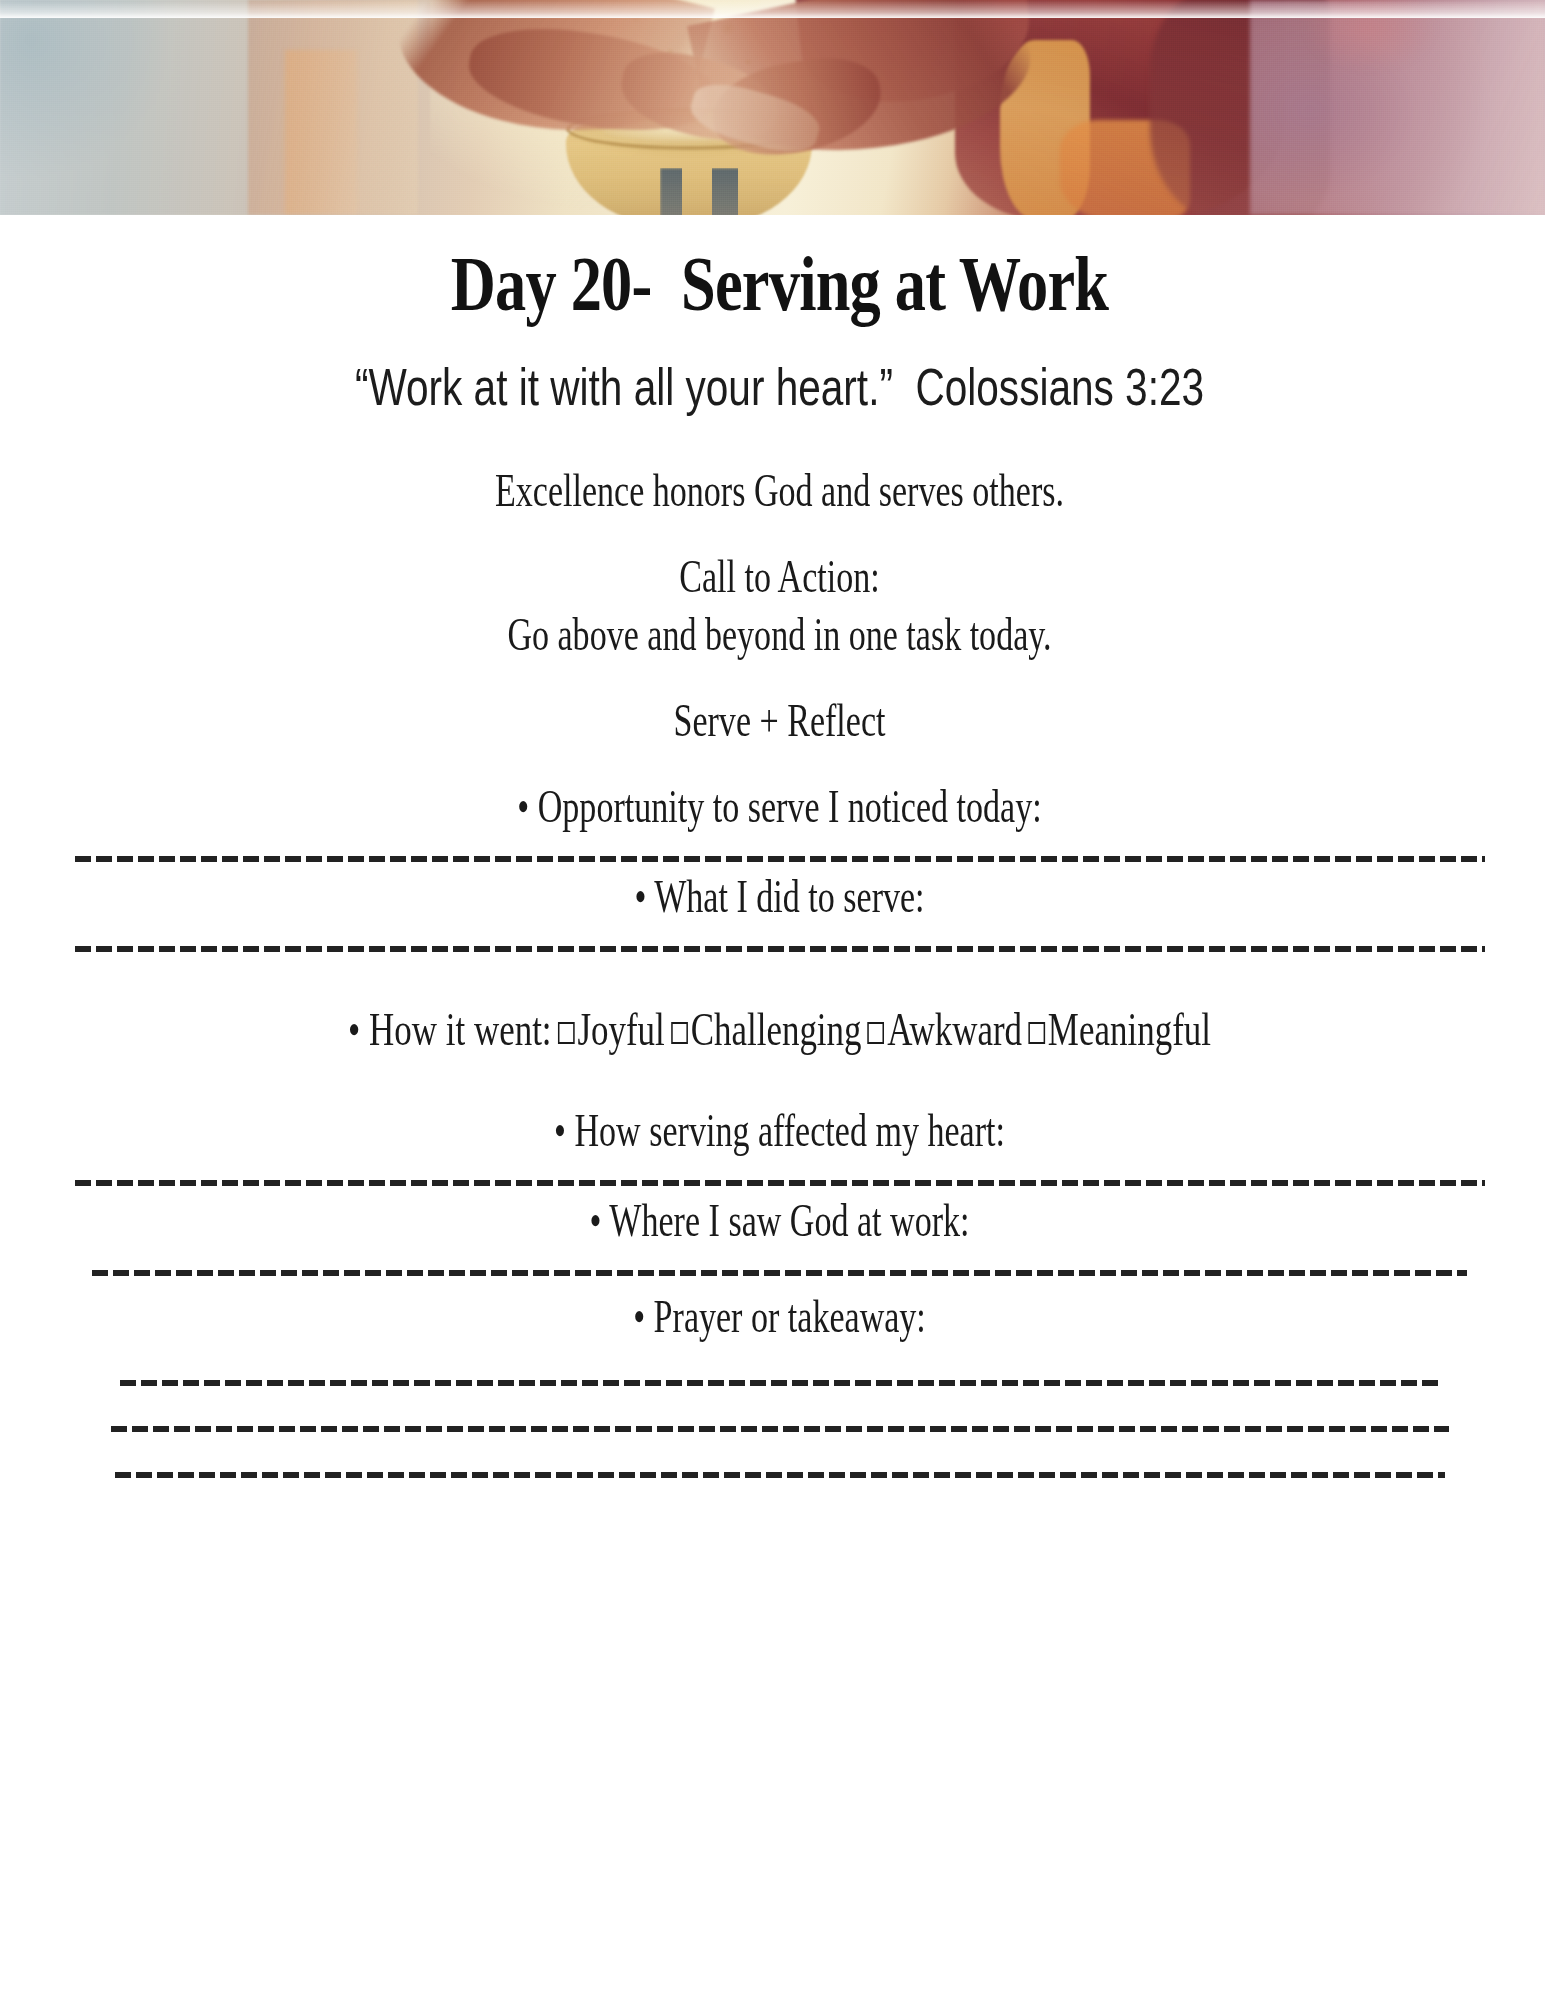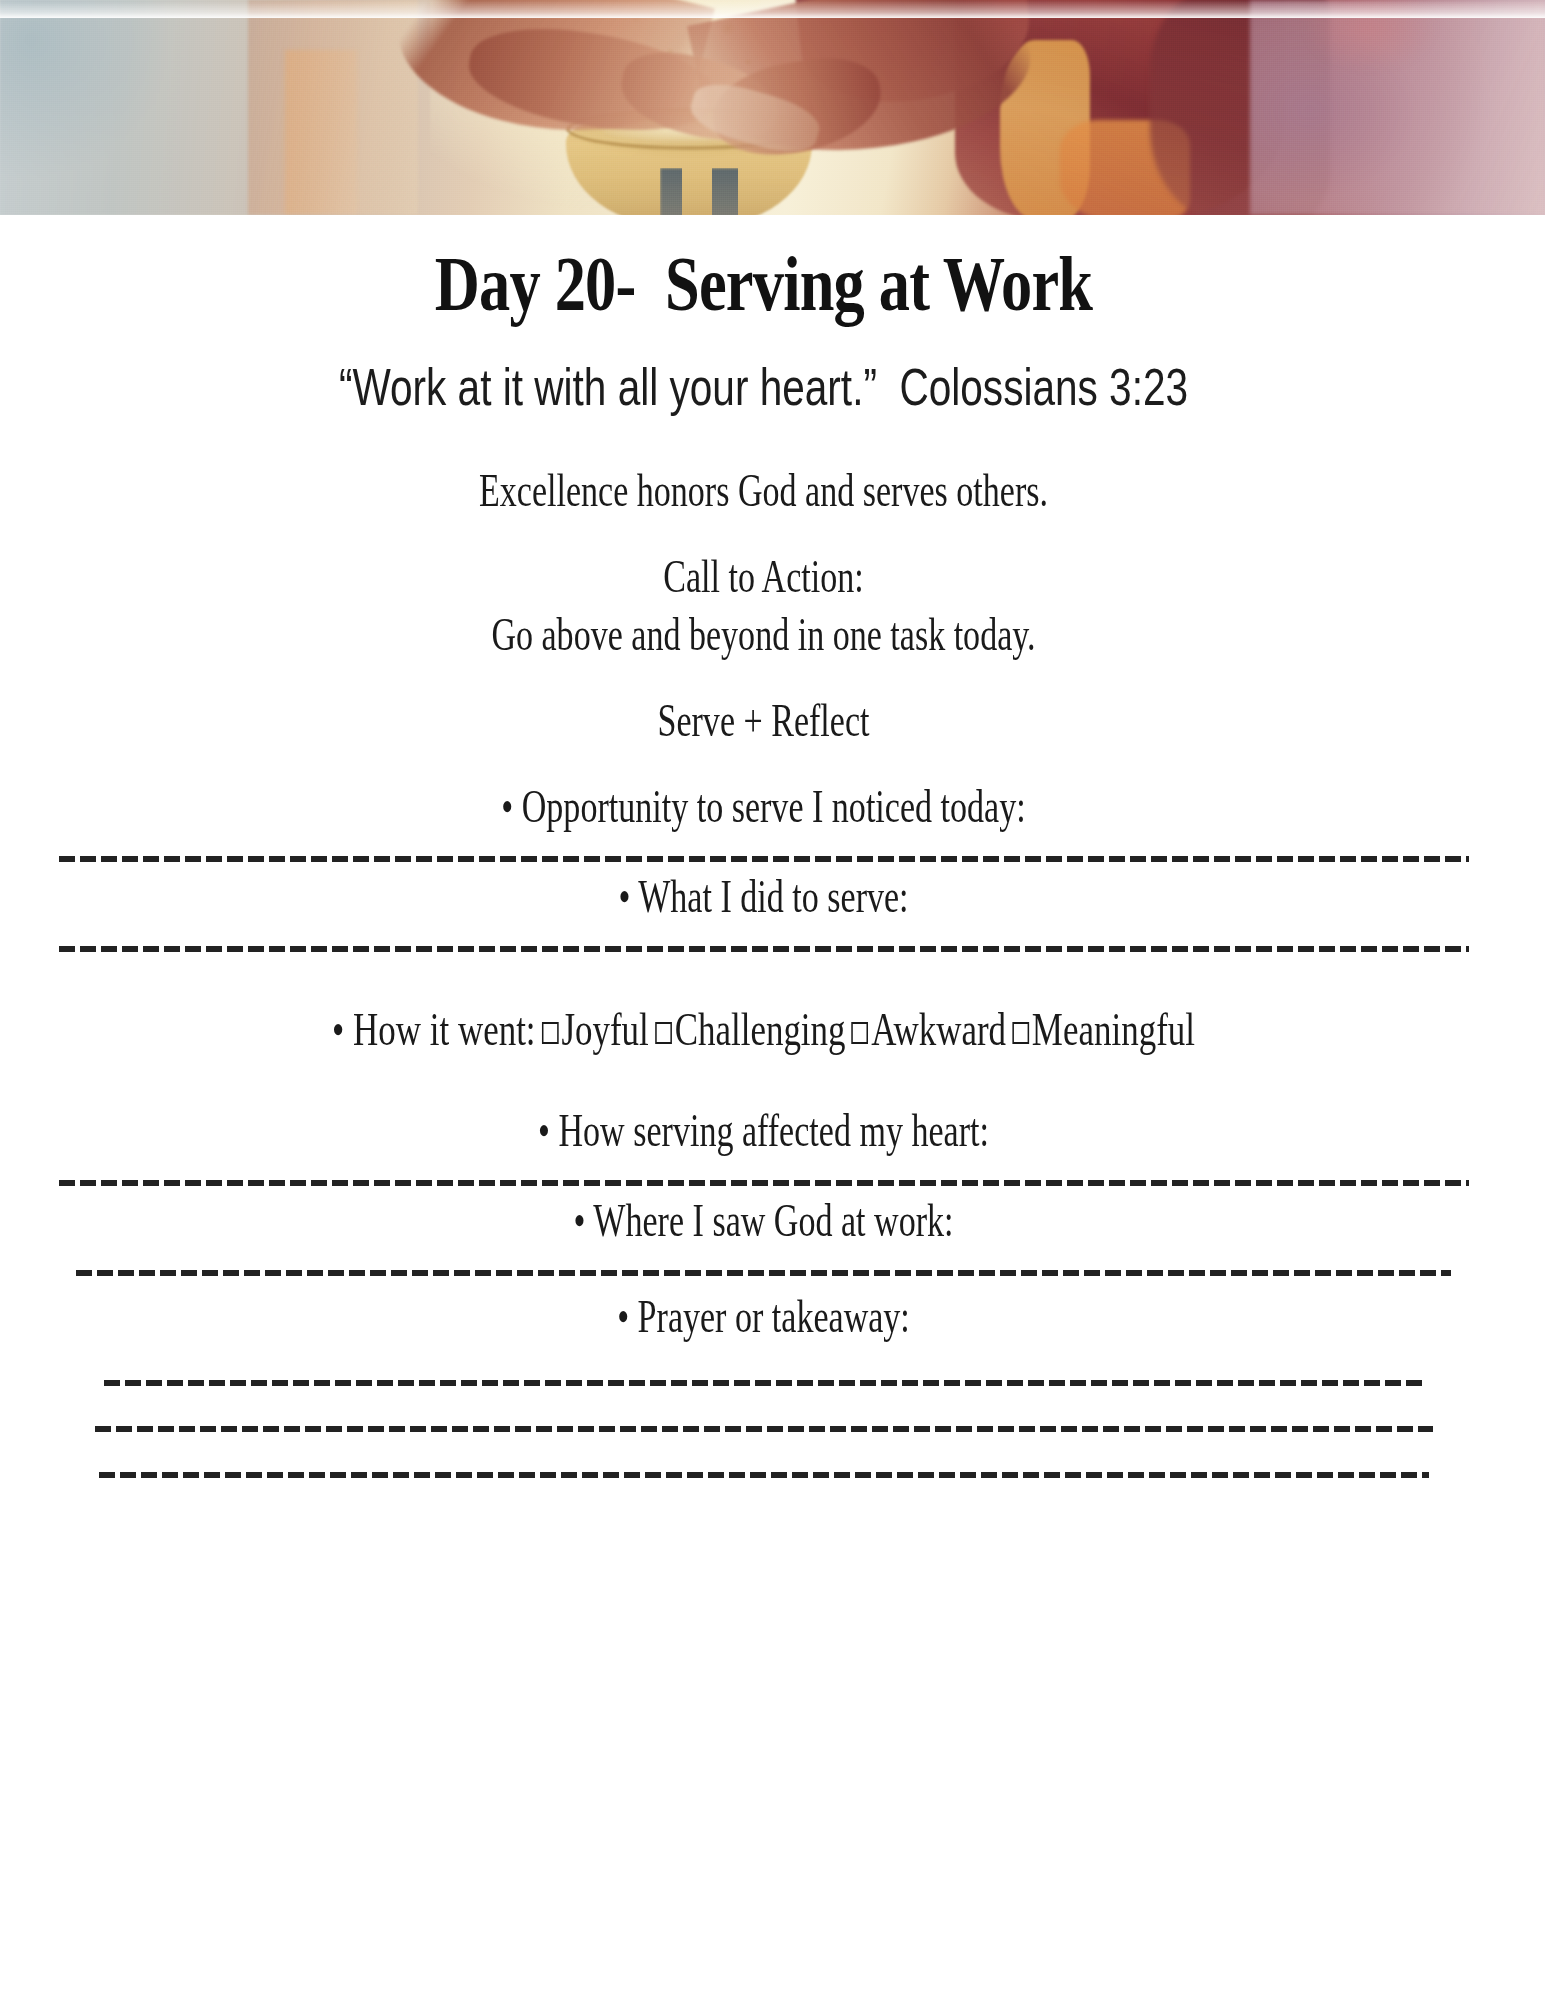--- a/index.html
+++ b/index.html
@@ -223,20 +223,21 @@
     left: 0; bottom: 0; width: 100%; height: 18px;
     background: linear-gradient(180deg, rgba(255,255,255,0) 0%, rgba(255,255,255,0.55) 70%, rgba(255,255,255,0.95) 100%);
   }
 
   
   .page {
     position: absolute;
     left: 0;
     top: 215px;
     width: 1527px;
+    padding-left: 16px;
   }
 
   .title {
     text-align: center;
     font-family: "Liberation Serif", "DejaVu Serif", serif;
     font-weight: bold;
     font-size: 78px;
     line-height: 1.0;
     letter-spacing: -1px;
     transform: scaleX(0.80);

